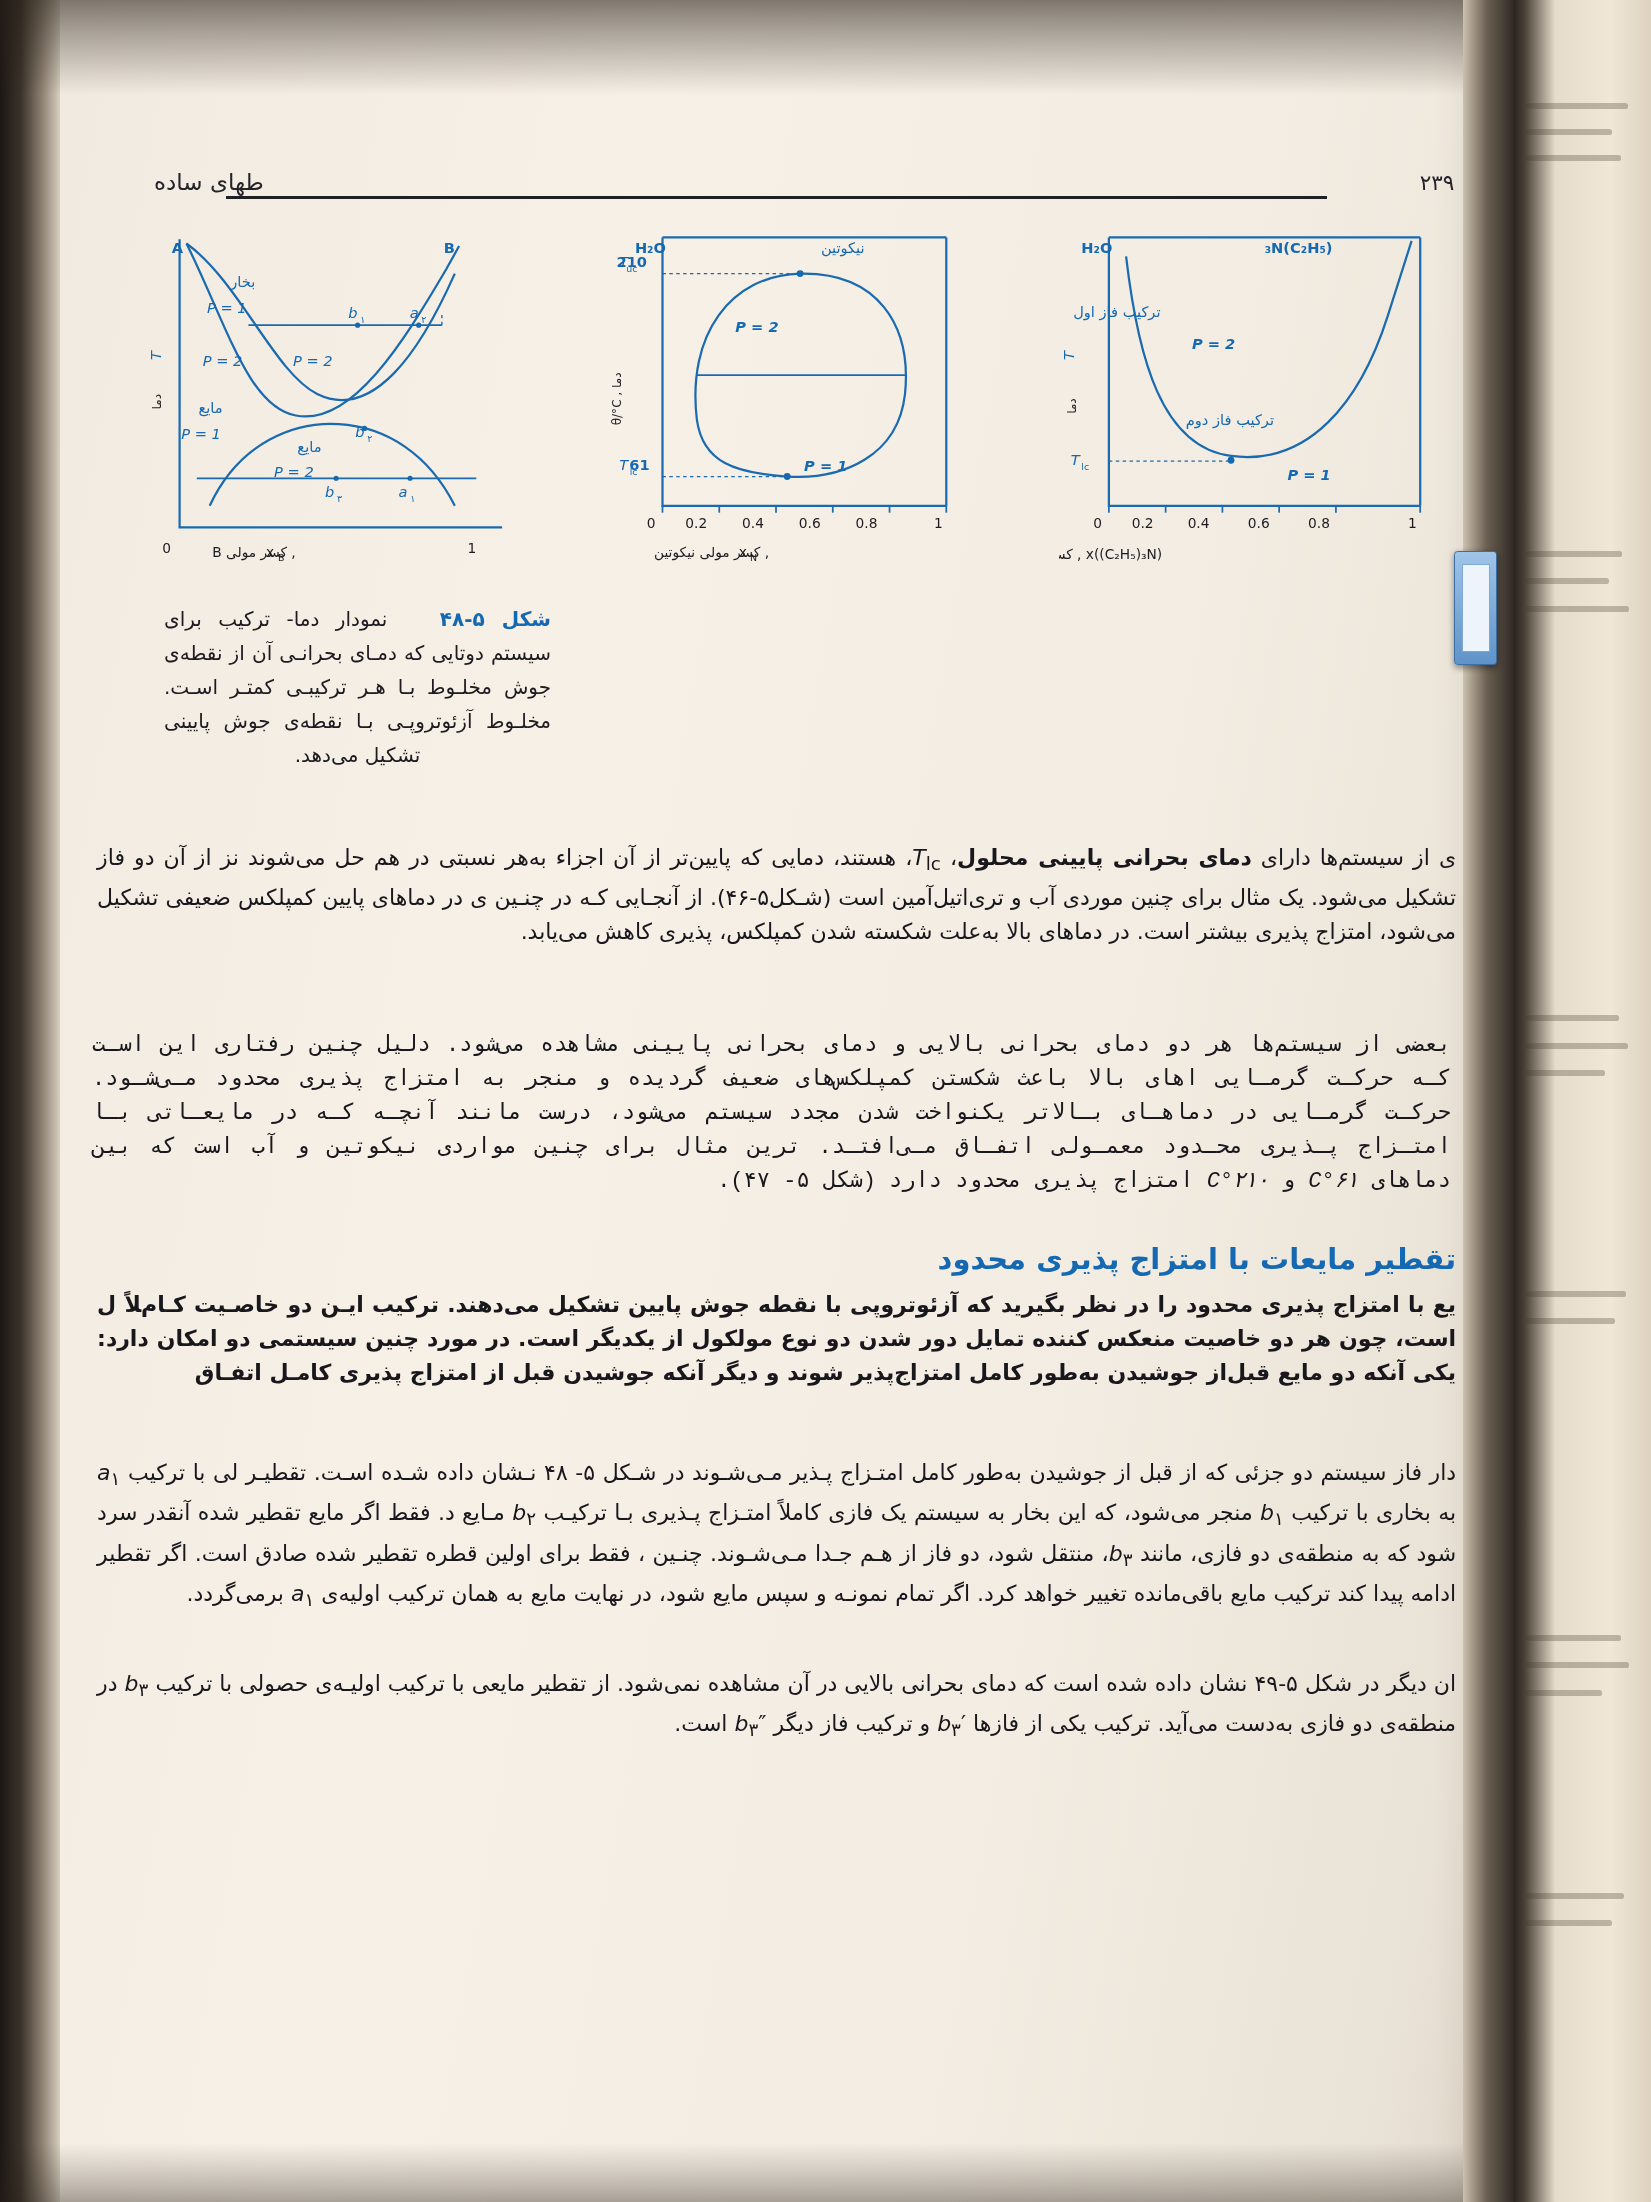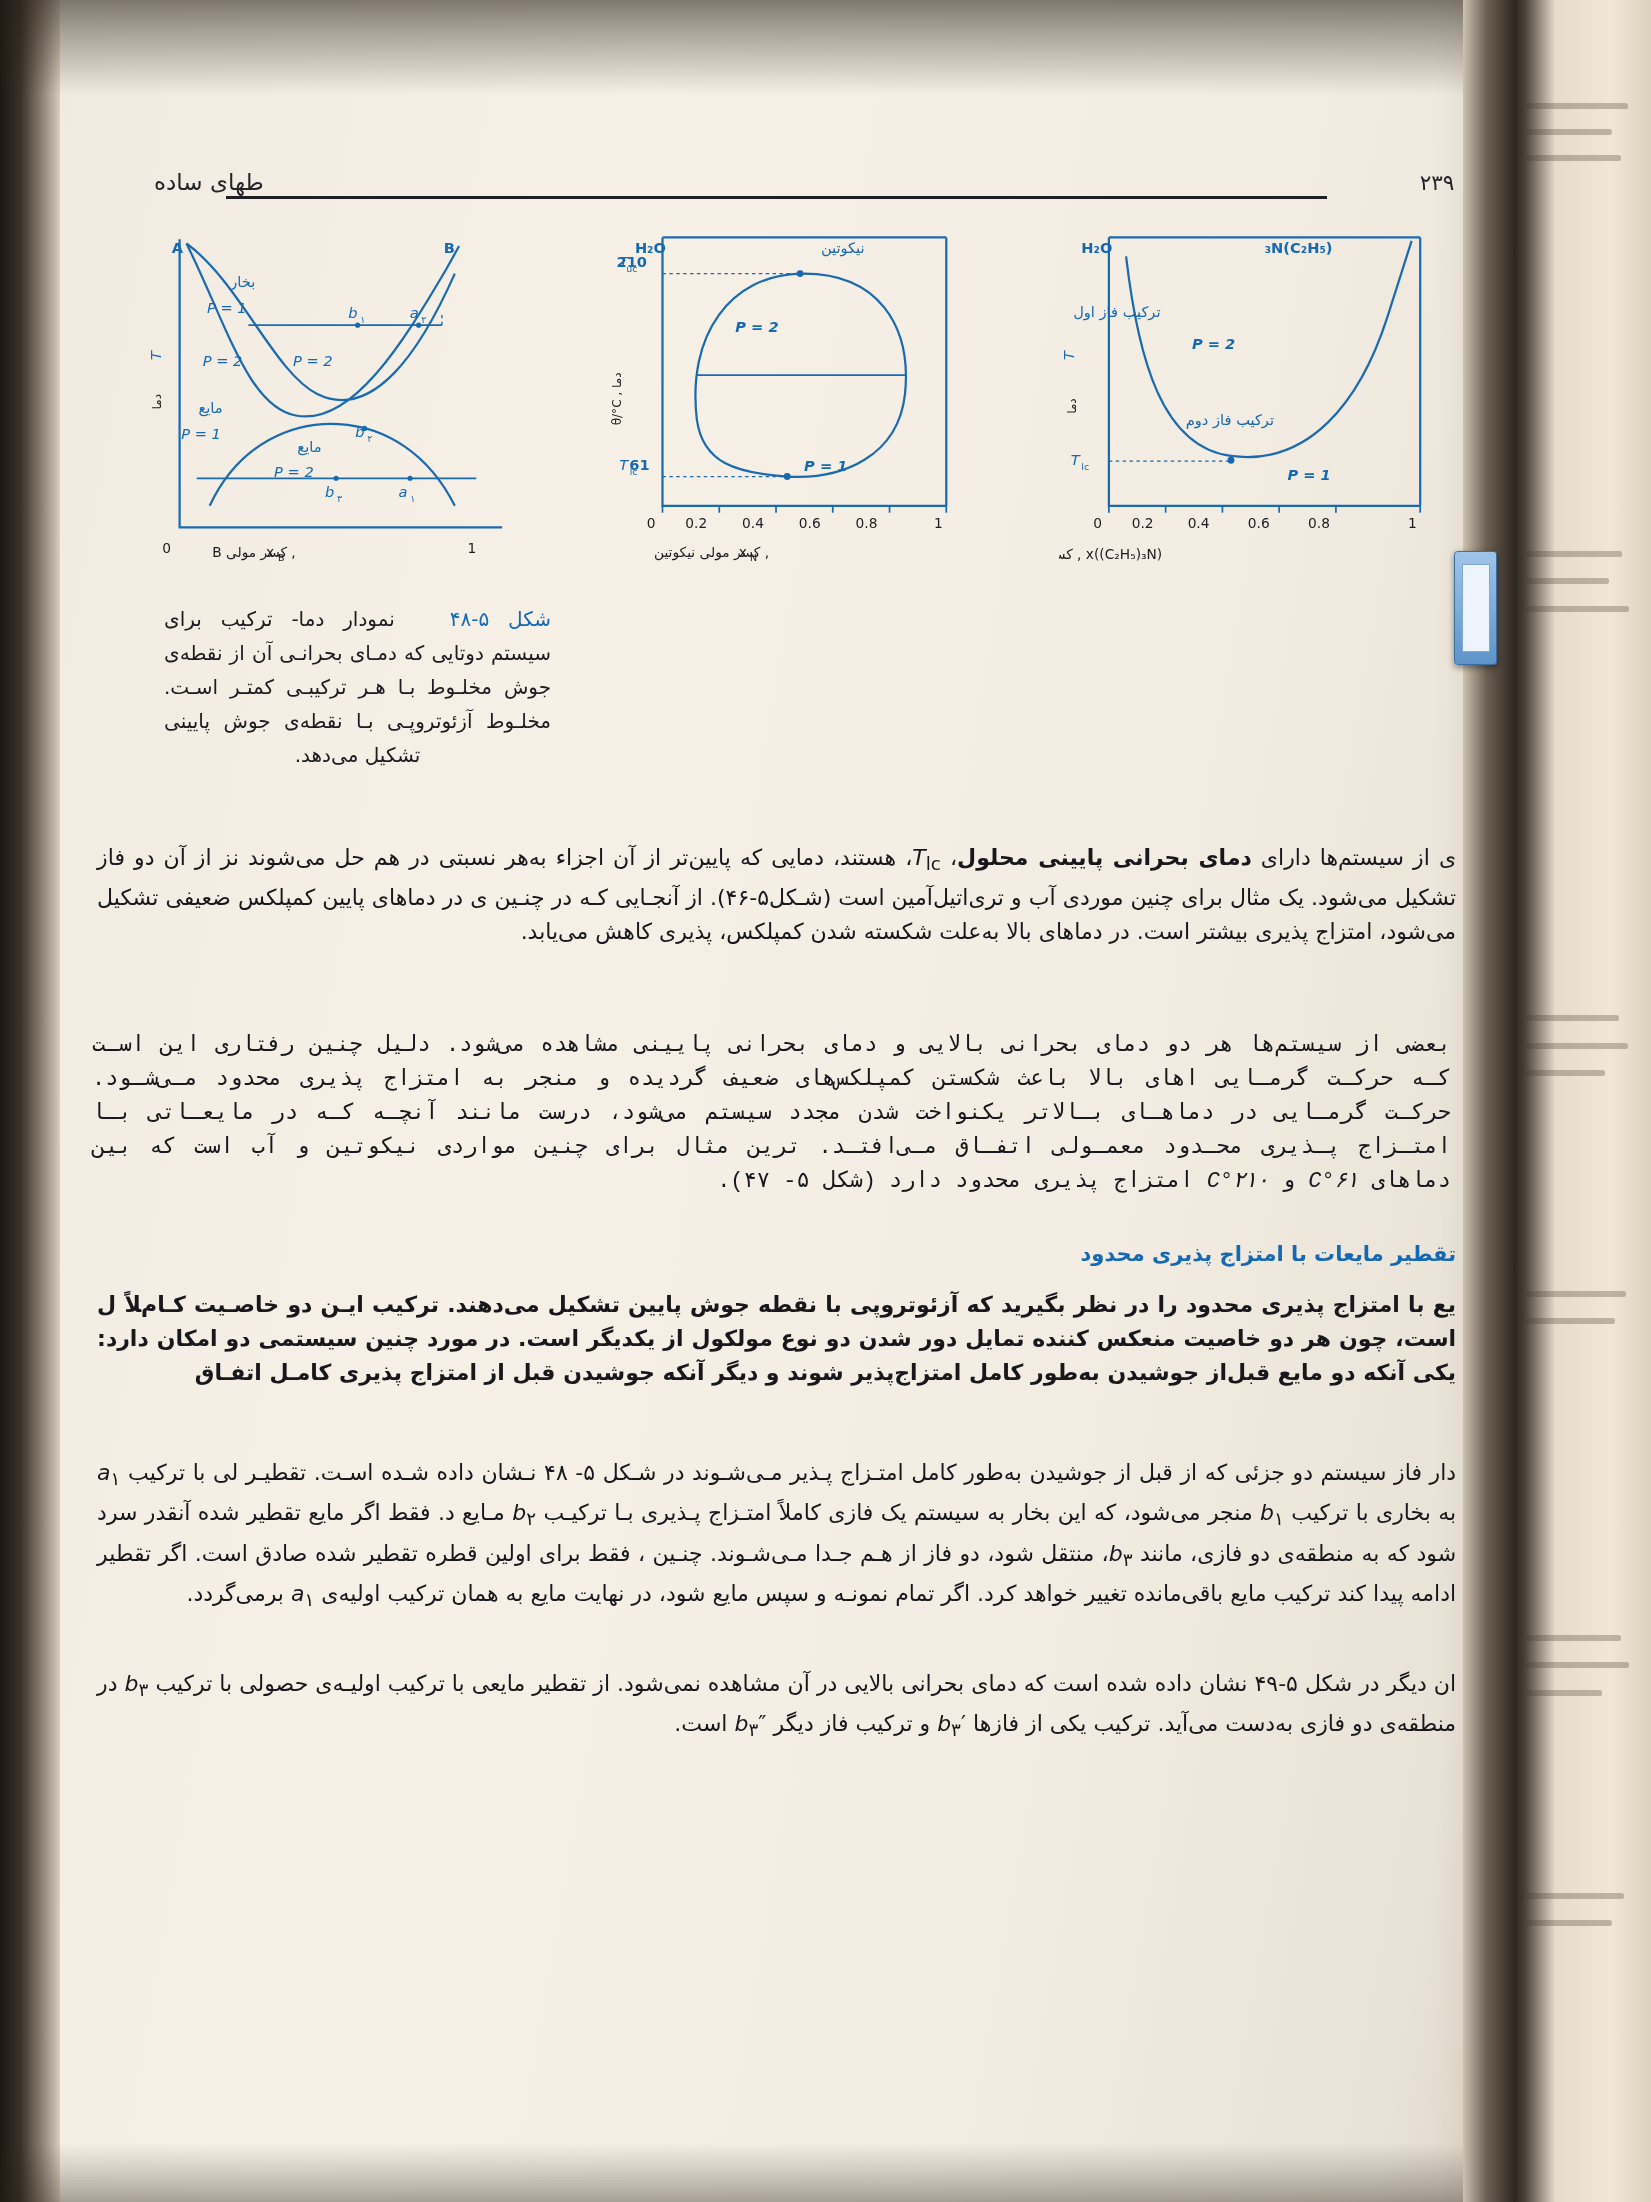--- a/index.html
+++ b/index.html
@@ -58,32 +58,32 @@
   #fig47{right:482px;}
   #fig48{right:922px;}
 
   .cap{
     position:absolute;top:602px;font-size:20px;line-height:34px;
     text-align:justify;text-align-last:center;color:#1b1b20;
   }
   #cap46{right:19px;width:404px;}
   #cap47{right:482px;width:361px;}
   #cap48{right:912px;width:387px;}
-  .cap b{color:#1569b3;font-weight:normal;margin-left:36px;}
+  .cap b{color:#1569b3;font-weight:bold;margin-left:36px;}
 
   
   .para{
     position:absolute;font-size:22px;line-height:34px;
     text-align:justify;color:#17171c;
   }
   #p1{top:841px;right:6.9px;width:1359px;}
   #p2{top:1029px;right:12px;width:1359px;font-family:Liberation Mono, monospace;}
   #sec-head{
     position:absolute;top:1242px;right:6.9px;width:1359px;
-    font-size:21px;font-weight:bold;color:#1569b3;
+    font-size:29px;font-weight:bold;color:#1569b3;
   }
   #p3{top:1288px;right:6.9px;width:1359px;font-weight:bold;}
   #p4{top:1456px;right:6.9px;width:1359px;}
   #p5{top:1667px;right:6.9px;width:1359px;}
   .var{font-style:italic;}
 
   
   #tab{
     position:absolute;left:1454px;top:551px;width:41px;height:112px;
     background:linear-gradient(180deg,#9fc4e8,#5f93c8);

